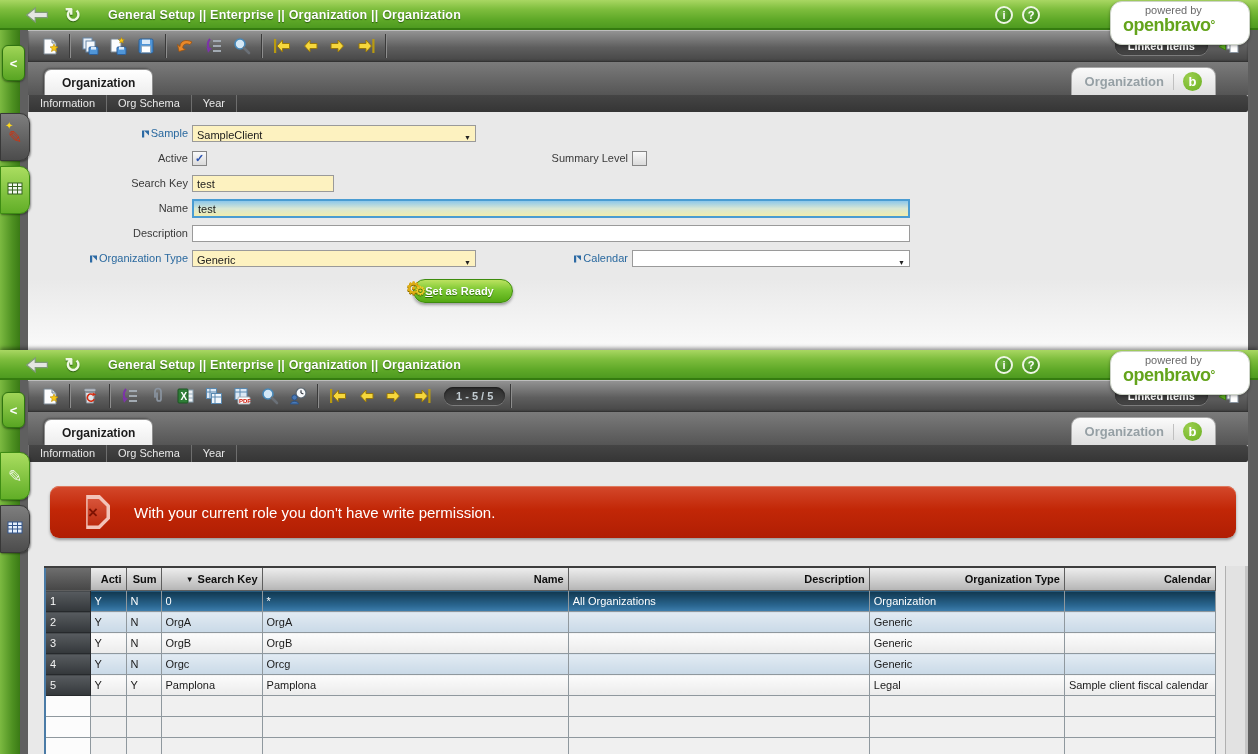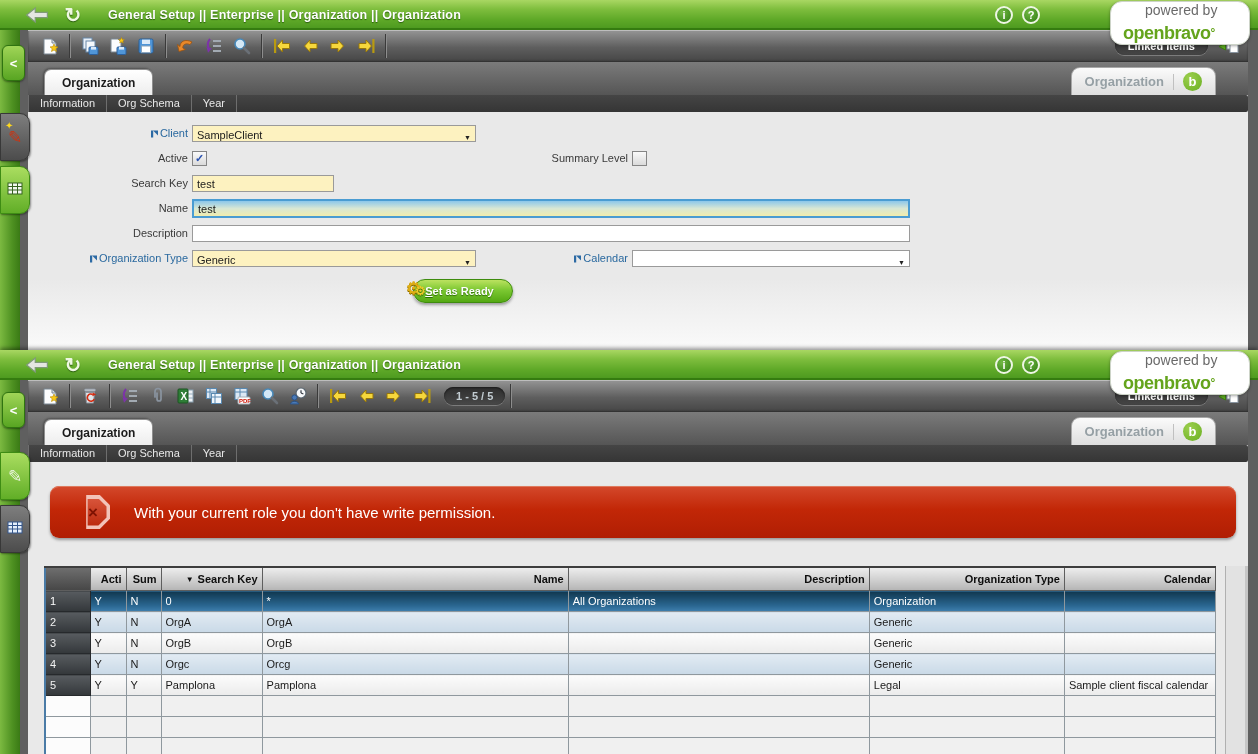--- a/index.html
+++ b/index.html
@@ -17,22 +17,22 @@
     text-shadow:0 1px 1px #2c600e;letter-spacing:.2px;}
   .hicon{width:26px;height:22px;display:flex;align-items:center;justify-content:center;margin-left:10px;cursor:pointer;}
   .refresh{color:#eef8e2;font-size:20px;font-weight:bold;line-height:20px;text-shadow:0 1px 1px #2c600e;}
   .roundbtn{width:18px;height:18px;border-radius:50%;margin-left:9px;cursor:pointer;
     background:radial-gradient(circle at 35% 30%,#72b844,#2e7c12);
     border:2px solid #eef6e4;color:#fff;font-weight:bold;font-size:11px;
     display:flex;align-items:center;justify-content:center;box-sizing:border-box;line-height:1;}
   .icons-right{margin-left:auto;display:flex;align-items:center;margin-right:218px;}
   .logo{position:absolute;right:8px;top:1px;width:138px;height:42px;background:#fff;
     border:1px solid #cdd4c8;border-radius:12px;z-index:9;box-shadow:0 1px 3px rgba(0,0,0,.35);}
-  .logo .pby{font-size:14px;color:#6a6a6a;margin:4px 0 0 34px;line-height:9px;}
-  .logo .brand{font-size:18px;font-weight:bold;color:#64a41c;margin:9px 0 0 12px;line-height:18px;letter-spacing:-.5px;}
+  .logo .pby{font-size:11px;color:#6a6a6a;margin:4px 0 0 34px;line-height:9px;}
+  .logo .brand{font-size:18px;font-weight:bold;color:#64a41c;margin:1px 0 0 12px;line-height:18px;letter-spacing:-.5px;}
   .logo .mark{font-size:12px;vertical-align:top;color:#64a41c;}
 
   
   .gutter{position:absolute;left:0;top:30px;bottom:0;width:20px;
     background:linear-gradient(90deg,#7cba41 0%,#4f9222 60%,#3a7a15 100%);}
   .main{position:absolute;left:20px;top:30px;right:0;bottom:0;box-sizing:border-box;
     border-left:8px solid #5f5f5f;border-right:10px solid #5f5f5f;}
   .toolbar{height:32px;background:linear-gradient(180deg,#969696 0%,#5e5e5e 55%,#454545 100%);
     box-shadow:inset 0 1px 0 #bdbdbd, inset 0 -1px 2px #2e2e2e;
     display:flex;align-items:center;padding-left:8px;position:relative;}
@@ -289,21 +289,21 @@
       <span class="subtab">Information</span>
       <span class="subtab">Org Schema</span>
       <span class="subtab">Year</span>
     </div>
 
     <div class="content">
       <div class="frow first">
         <span class="flabel linklab"><span class="flag"><svg width="8" height="9">
                 <rect x="1" y="1.5" width="2.2" height="7" fill="#2c6aa4"></rect>
                 <polygon points="3,1.5 8,1.5 8,6.5" fill="#2c6aa4"></polygon>
-              </svg></span><span>Client</span></span>
+              </svg></span><span>Sample</span></span>
         <div class="txt select req f1">
           <span>SampleClient</span>
           <span class="arr">▼</span>
         </div>
       </div>
       <div class="frow">
         <span class="flabel">Active</span>
         <span class="cb checked" style="left:164px">
             <span class="mark">✓</span>
           </span>

